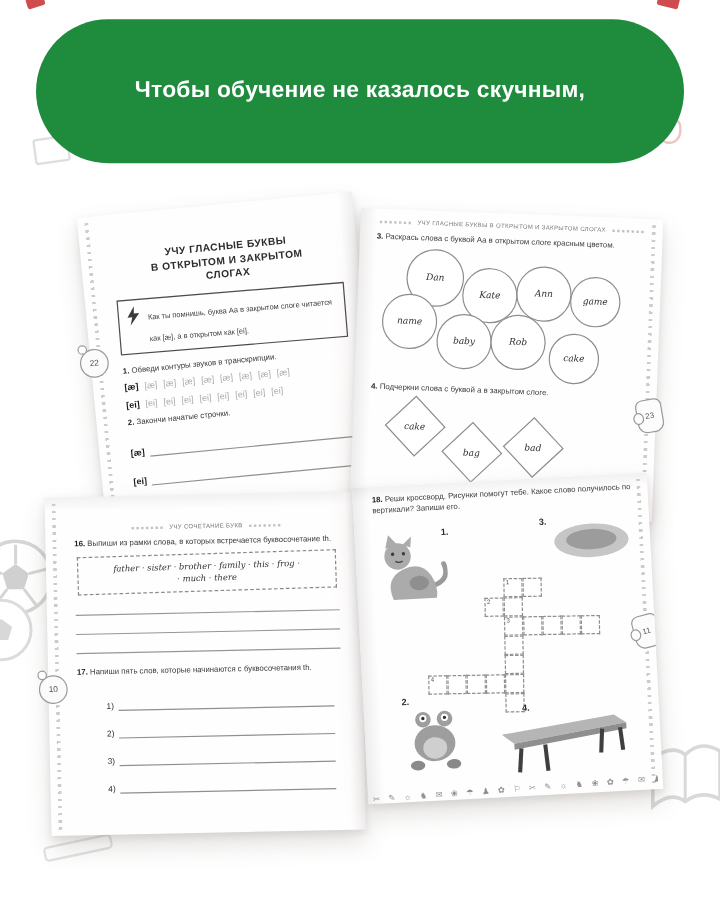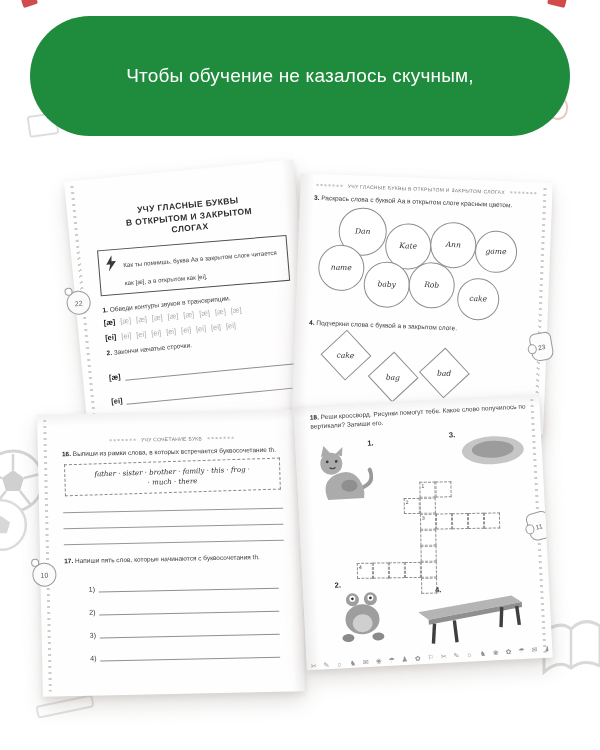--- a/index.html
+++ b/index.html
@@ -14,21 +14,21 @@
   .pink-blob{position:absolute;left:549px;top:98px;width:15px;height:18px;border:2px solid #eec6c0;
              border-radius:60% 40% 55% 45%;z-index:1;}
   .gray-box-doodle{position:absolute;left:28px;top:114px;width:26px;height:18px;border:2px solid #dedede;
                    border-radius:3px;transform:rotate(-8deg);z-index:1;}
   .pencil-doodle{position:absolute;left:36px;top:700px;width:54px;height:9px;border:2px solid #e2e2e2;
                  border-radius:4px;transform:rotate(-12deg);z-index:1;}
 
   
   .banner{position:absolute;left:30px;top:16px;width:540px;height:120px;background:#1f8b3d;
           border-radius:60px;z-index:5;display:flex;align-items:center;justify-content:center;}
-  .banner-text{text-align:center;color:#ffffff;font-size:19px;line-height:26.5px;font-weight:400;letter-spacing:.2px;}
+  .banner-text{text-align:center;color:#ffffff;font-size:19px;line-height:26.5px;font-weight:700;letter-spacing:.2px;}
   .banner-text .bline{display:block;}
 
   
   .page{position:absolute;background:#fffefe;box-shadow:0 10px 20px rgba(110,100,90,.20),0 3px 6px rgba(110,100,90,.14);}
   .tl-page{left:76px;top:170px;width:230px;height:262px;transform:rotate(-5.5deg);z-index:2;
            padding:30px 14px 0 26px;box-sizing:border-box;}
   .tr-page{left:296px;top:178px;width:252px;height:252px;transform:rotate(2.2deg);z-index:2;
            padding:8px 14px 0 14px;box-sizing:border-box;}
   .bl-page{left:40px;top:412px;width:262px;height:282px;transform:rotate(-1.2deg);z-index:3;
            padding:24px 18px 0 24px;box-sizing:border-box;}

